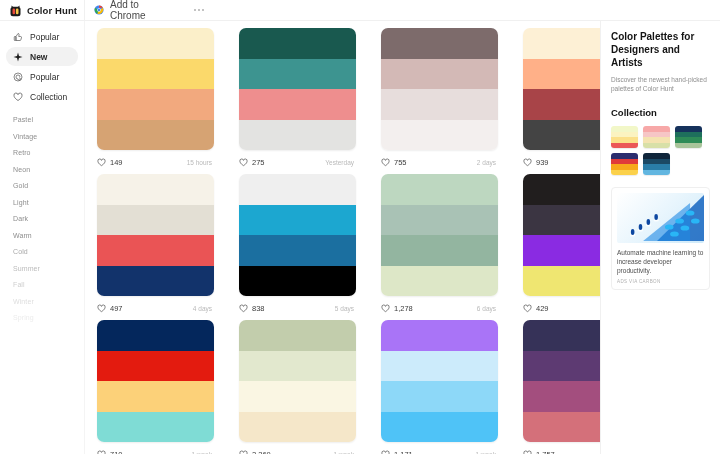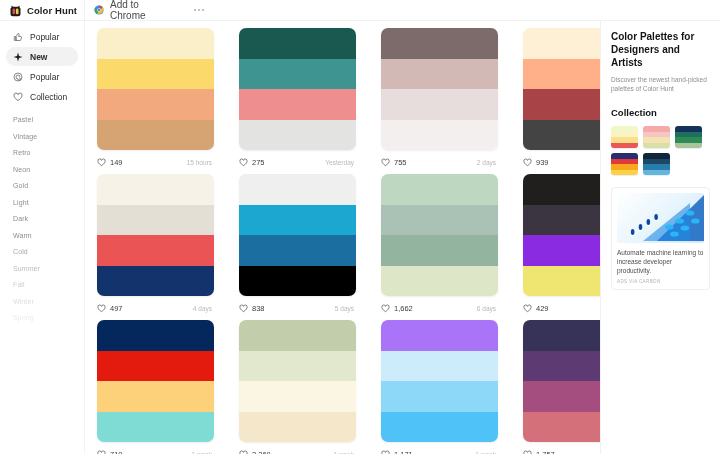--- a/index.html
+++ b/index.html
@@ -342,21 +342,21 @@
               <span style="background:#BDD7C0"></span>
               <span style="background:#A9C2B5"></span>
               <span style="background:#93B5A0"></span>
               <span style="background:#DDE7C7"></span>
             </div>
             <div class="meta">
               <div class="likes">
                 <span><svg width="9" height="9" viewBox="0 0 20 20">
                     <path d="M10 17 C3 12.5 2 9 2 7 A4 4 0 0 1 10 5.4 A4 4 0 0 1 18 7 C18 9 17 12.5 10 17 Z" fill="none" stroke="#4a4a4a" stroke-width="1.5" stroke-linejoin="round"></path>
                   </svg></span>
-                <span class="cnt">1,662</span>
+                <span class="cnt">1,278</span>
               </div>
               <div class="ago">6 days</div>
             </div>
           </div>
           <div class="pcard">
             <div class="swatches">
               <span style="background:#211E1E"></span>
               <span style="background:#3B3542"></span>
               <span style="background:#8A2BE2"></span>
               <span style="background:#EFE671"></span>

